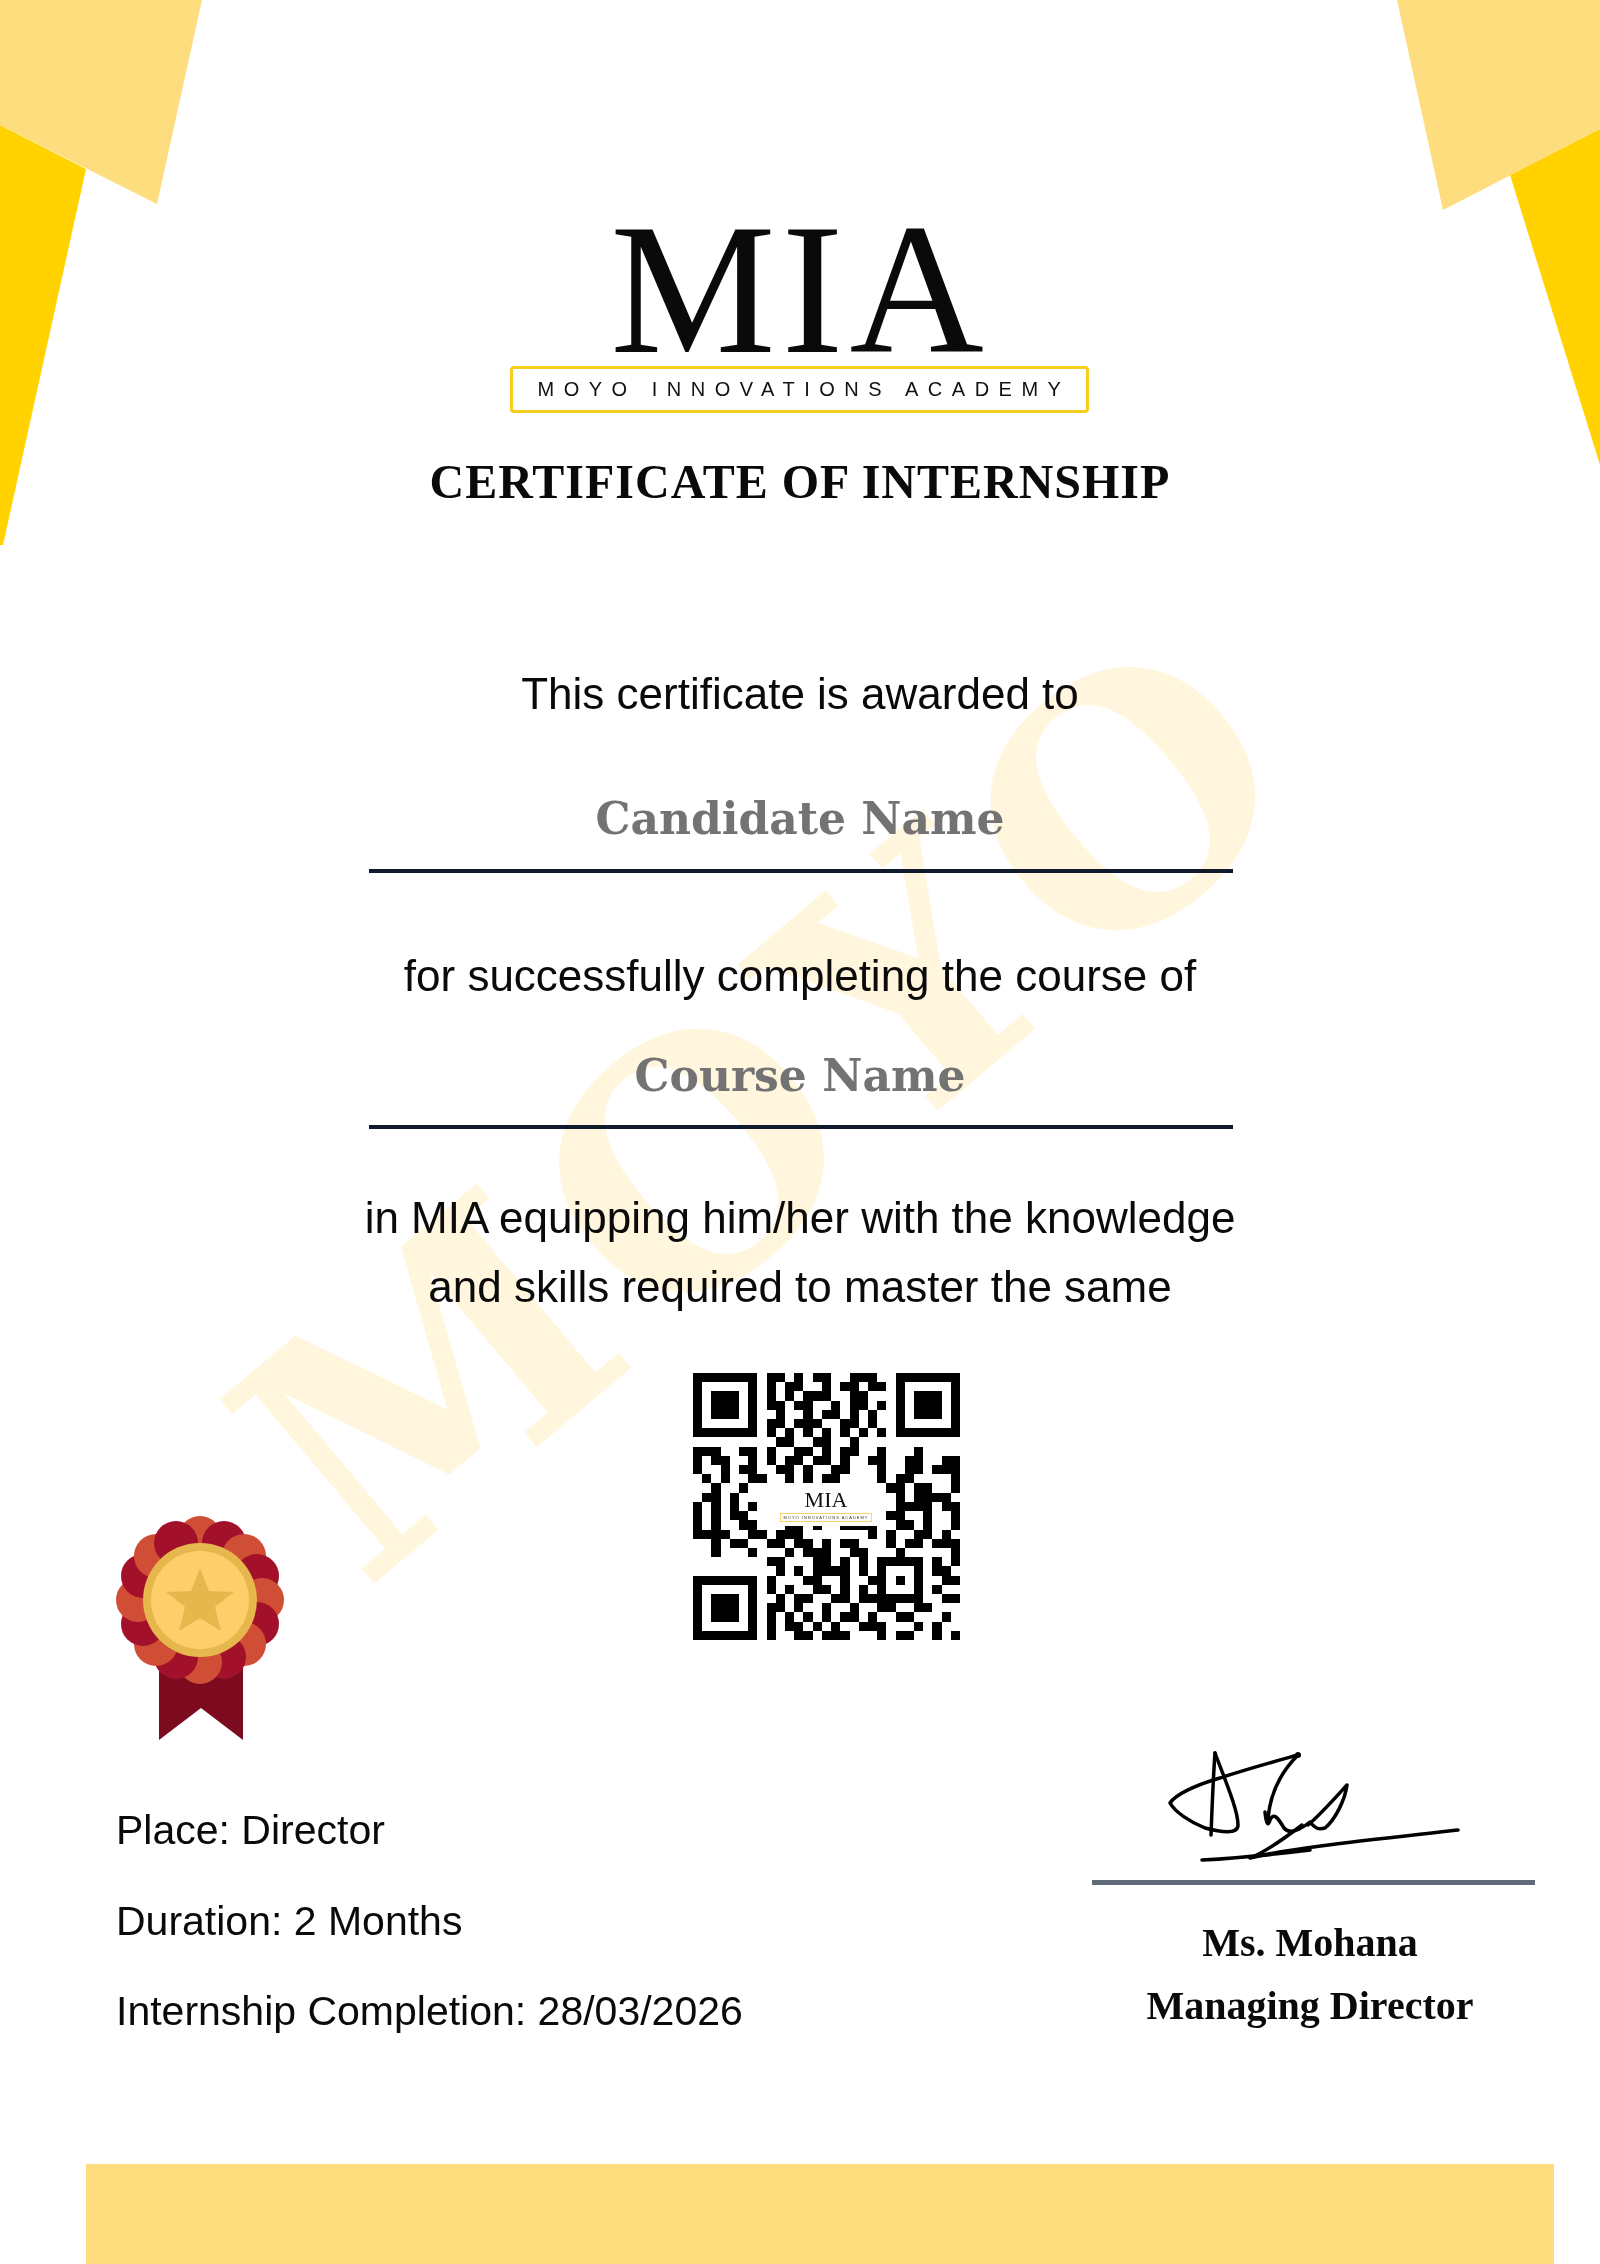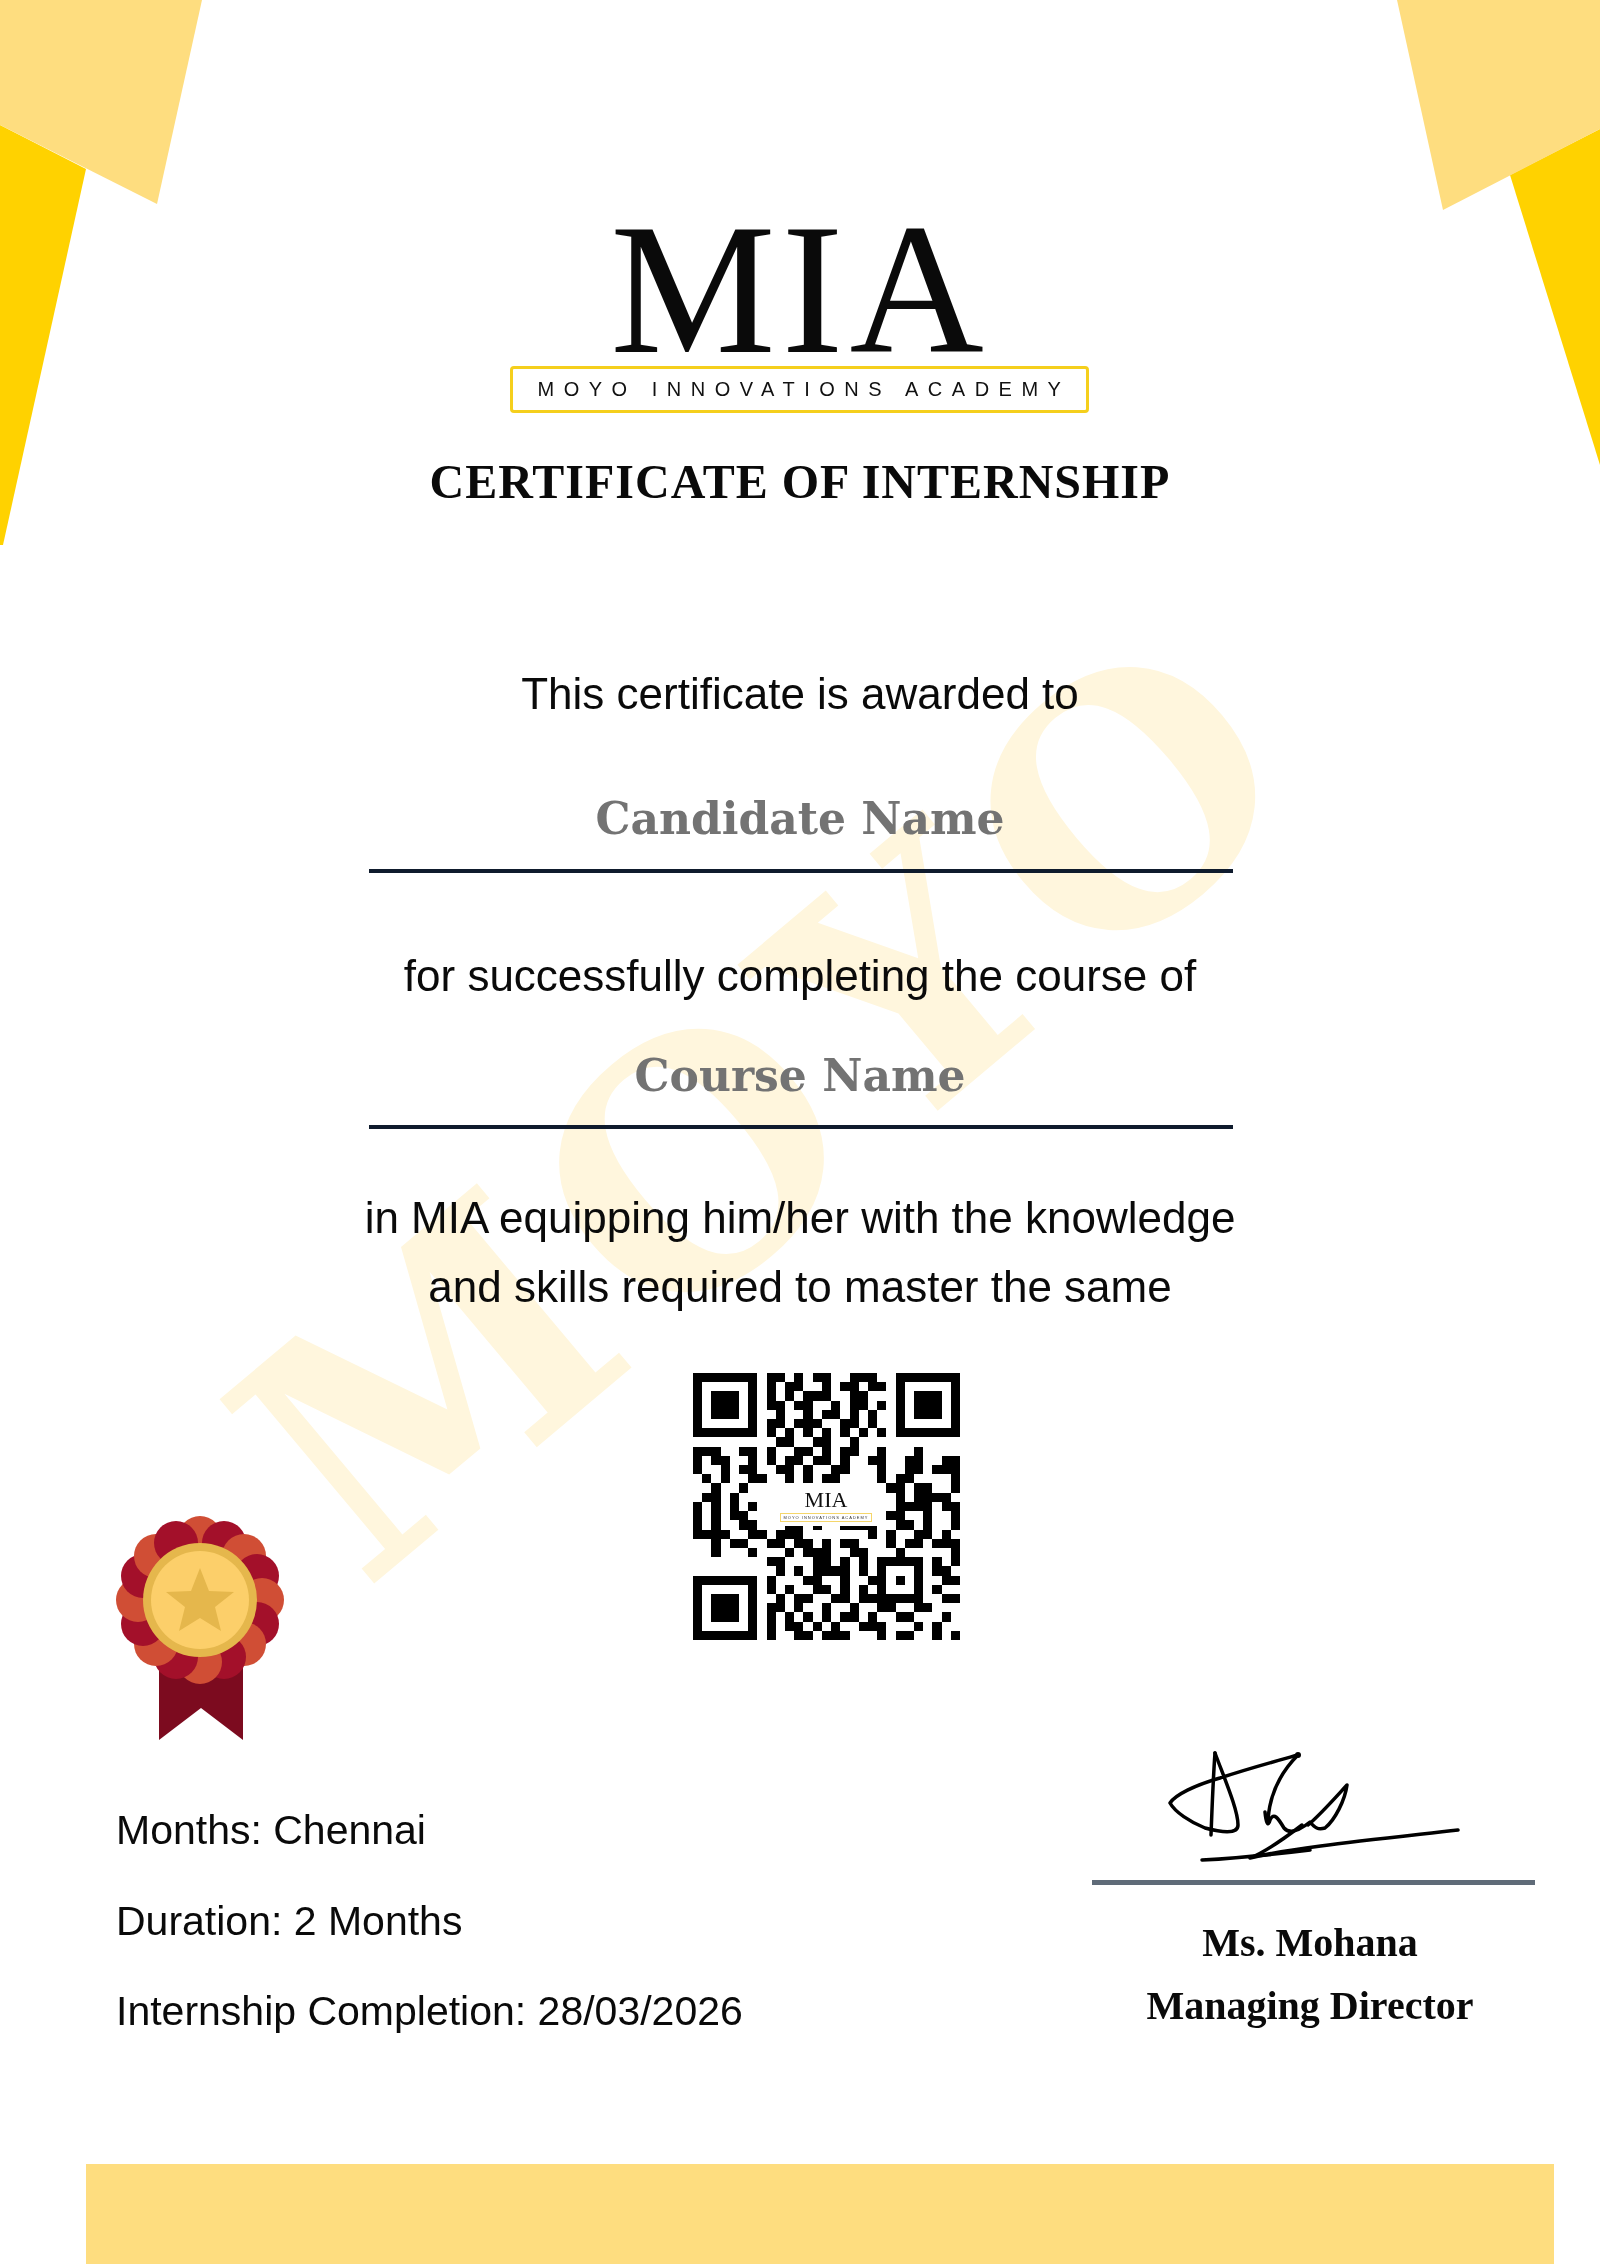--- a/index.html
+++ b/index.html
@@ -298,21 +298,21 @@
     <circle cx="28" cy="61" r="22" fill="#a3102a"></circle>
     <circle cx="41" cy="41" r="22" fill="#d04e35"></circle>
     <circle cx="61" cy="28" r="22" fill="#a3102a"></circle>
   </g>
 
   <circle cx="85" cy="85" r="57" fill="#e5b74c"></circle>
   <circle cx="85" cy="85" r="49" fill="#fccf6a"></circle>
   <polygon points="85,53 94,76 119,77 100,92 106,116 85,103 64,116 70,92 51,77 76,76" fill="#e5b74c"></polygon>
 </svg>
 
-<div class="detail" style="top:1810px;">Months: Chennai</div>
+<div class="detail" style="top:1810px;">Place: Director</div>
 <div class="detail" style="top:1901px;">Duration: 2 Months</div>
 <div class="detail" style="top:1991px;">Internship Completion: 28/03/2026</div>
 
 <svg class="signature" viewBox="0 0 330 130" xmlns="http://www.w3.org/2000/svg">
   <g fill="none" stroke="#000" stroke-width="3.5" stroke-linecap="round" stroke-linejoin="round">
     <path d="M65,13 C63,40 62,70 61,95"></path>
     <path d="M65,13 C75,40 88,70 88,85 C88,95 70,92 55,88 C40,82 25,72 20,63 C25,55 45,45 70,38 C100,28 130,20 148,15"></path>
     <path d="M148,15 C135,28 120,50 118,80"></path>
     <path d="M115,72 C116,82 118,88 120,80 C124,72 128,78 134,88 C140,95 150,90 160,82 C165,88 168,90 175,88 C185,80 195,60 197,45 C185,58 170,75 158,85"></path>
     <path d="M152,85 C135,98 115,112 100,118 C140,108 220,100 308,90"></path>

